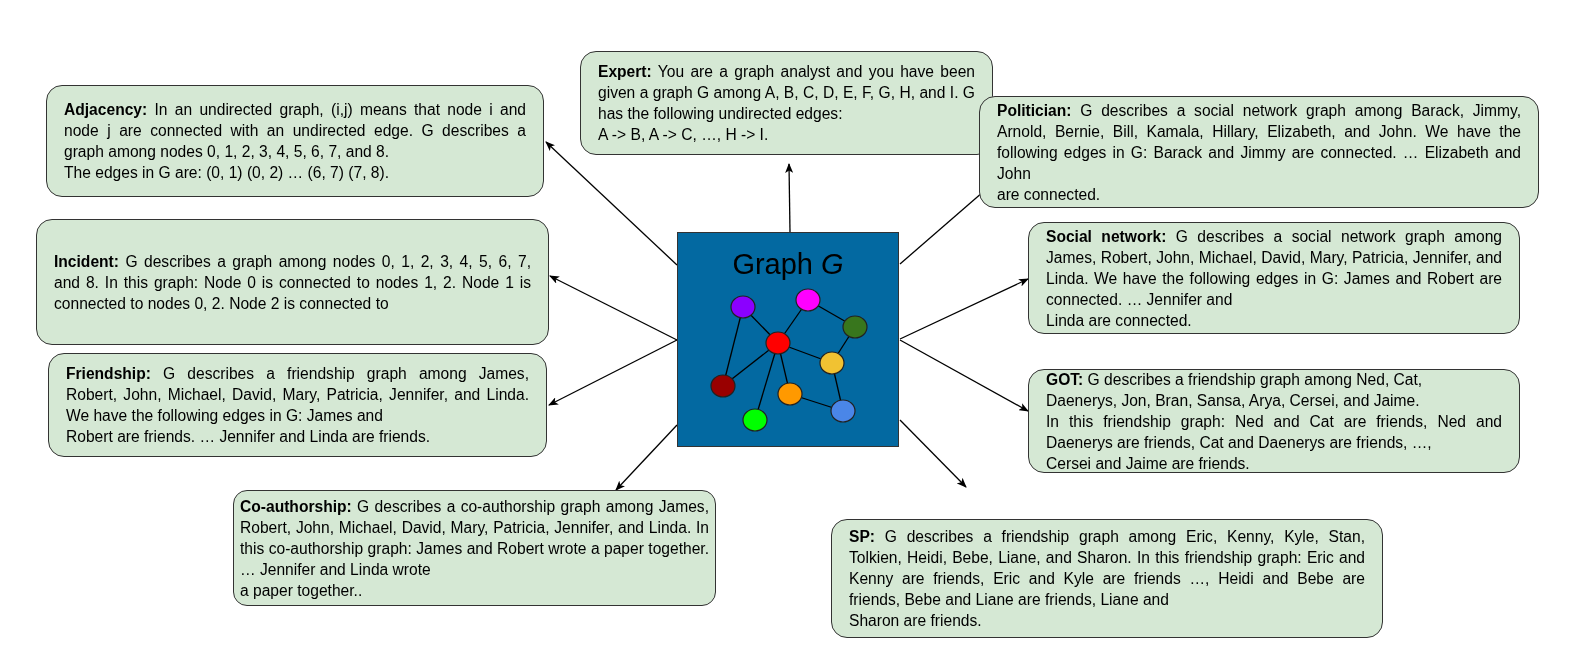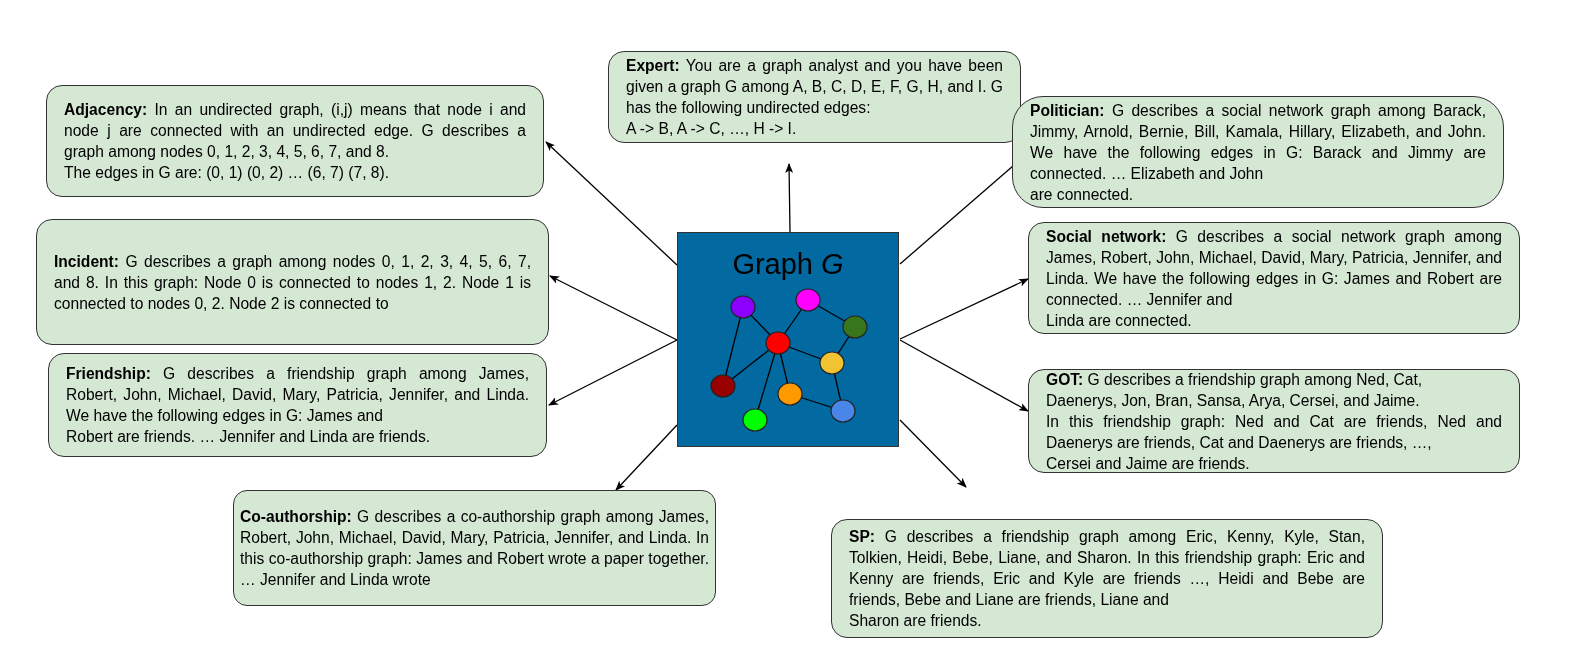--- a/index.html
+++ b/index.html
@@ -11,22 +11,22 @@
       font-size: 15.6px; line-height: 21px; text-align: justify;
       padding: 0 17px; display: flex; align-items: center;
     }
     .box .txt { width: 100%; }
     .box b { font-weight: bold; }
     .box .line { display: block; text-align: left; }
     #b-adj   { left: 46px;  top: 85px;  width: 498px; height: 112px; }
     #b-inc   { left: 36px;  top: 219px; width: 513px; height: 126px; }
     #b-fri   { left: 48px;  top: 353px; width: 499px; height: 104px; }
     #b-coa   { left: 233px; top: 490px; width: 483px; height: 116px; padding: 12px 6px; border-radius: 14px; }
-    #b-exp   { left: 580px; top: 51px;  width: 413px; height: 92px; margin-left: 28px; }
-    #b-pol   { left: 1012px; top: 96px;  width: 492px; height: 112px; border-radius: 31px; }
+    #b-exp   { left: 580px; top: 51px;  width: 413px; height: 104px; }
+    #b-pol   { left: 979px; top: 96px;  width: 560px; height: 112px; }
     #b-soc   { left: 1028px; top: 222px; width: 492px; height: 112px; }
     #b-got   { left: 1028px; top: 369px; width: 492px; height: 104px; }
     #b-sp    { left: 831px;  top: 487px; width: 552px; height: 119px; margin-top: 32px; }
     #graph-box {
       position: absolute; left: 677px; top: 232px; width: 222px; height: 215px;
       box-sizing: border-box; background: #0369a1; border: 1.5px solid #333333;
     }
     #graph-title {
       position: absolute; left: 0; top: 14px; width: 100%; text-align: center;
       font-size: 29px; line-height: 34px;
@@ -71,20 +71,21 @@
 <div class="box" id="b-fri">
   <div class="txt">
     <b>Friendship:</b><span> G describes a friendship graph among James, Robert, John, Michael, David, Mary, Patricia, Jennifer, and Linda. We have the following edges in G: James and</span>
     <span class="line">Robert are friends. … Jennifer and Linda are friends.</span>
   </div>
 </div>
 
 <div class="box" id="b-coa">
   <div class="txt">
     <b>Co-authorship:</b><span> G describes a co-authorship graph among James, Robert, John, Michael, David, Mary, Patricia, Jennifer, and Linda. In this co-authorship graph: James and Robert wrote a paper together. … Jennifer and Linda wrote</span>
+    <span class="line">a paper together..</span>
   </div>
 </div>
 
 <div class="box" id="b-exp">
   <div class="txt">
     <b>Expert:</b><span> You are a graph analyst and you have been given a graph G among A, B, C, D, E, F, G, H, and I. G has the following undirected edges:</span>
     <span class="line">A -&gt; B, A -&gt; C, …, H -&gt; I.</span>
   </div>
 </div>
 

